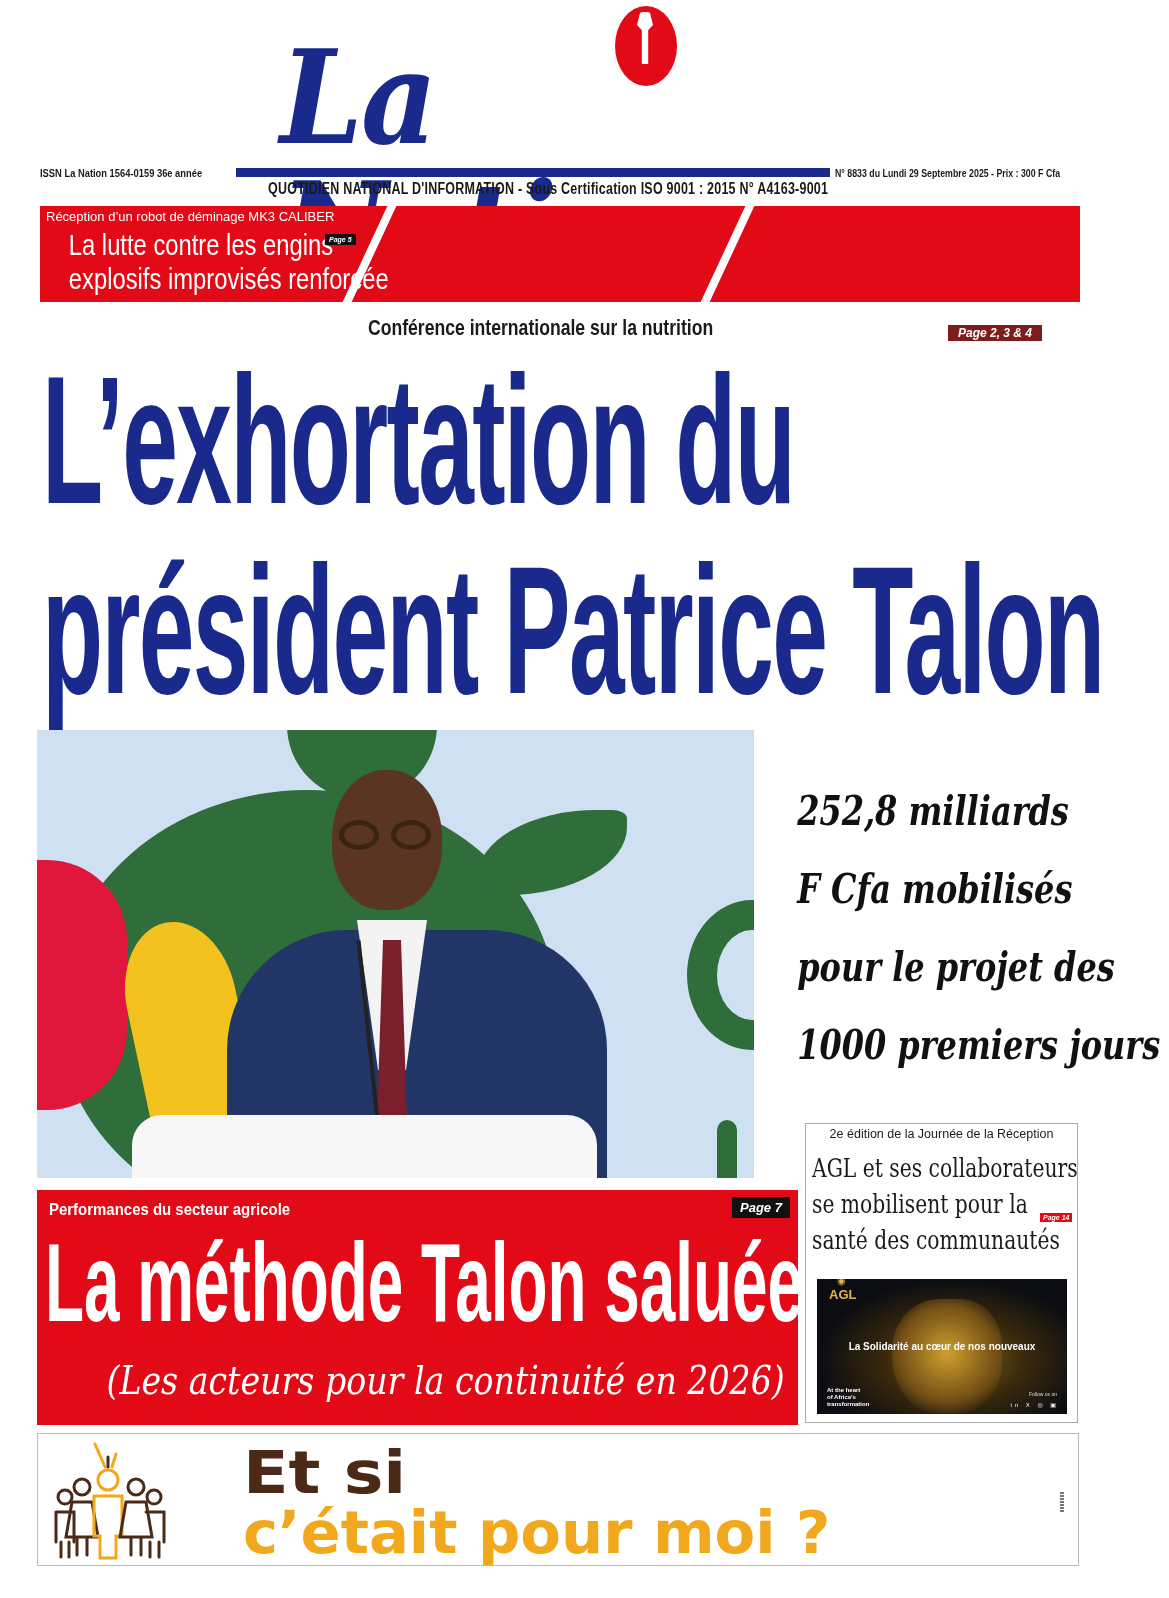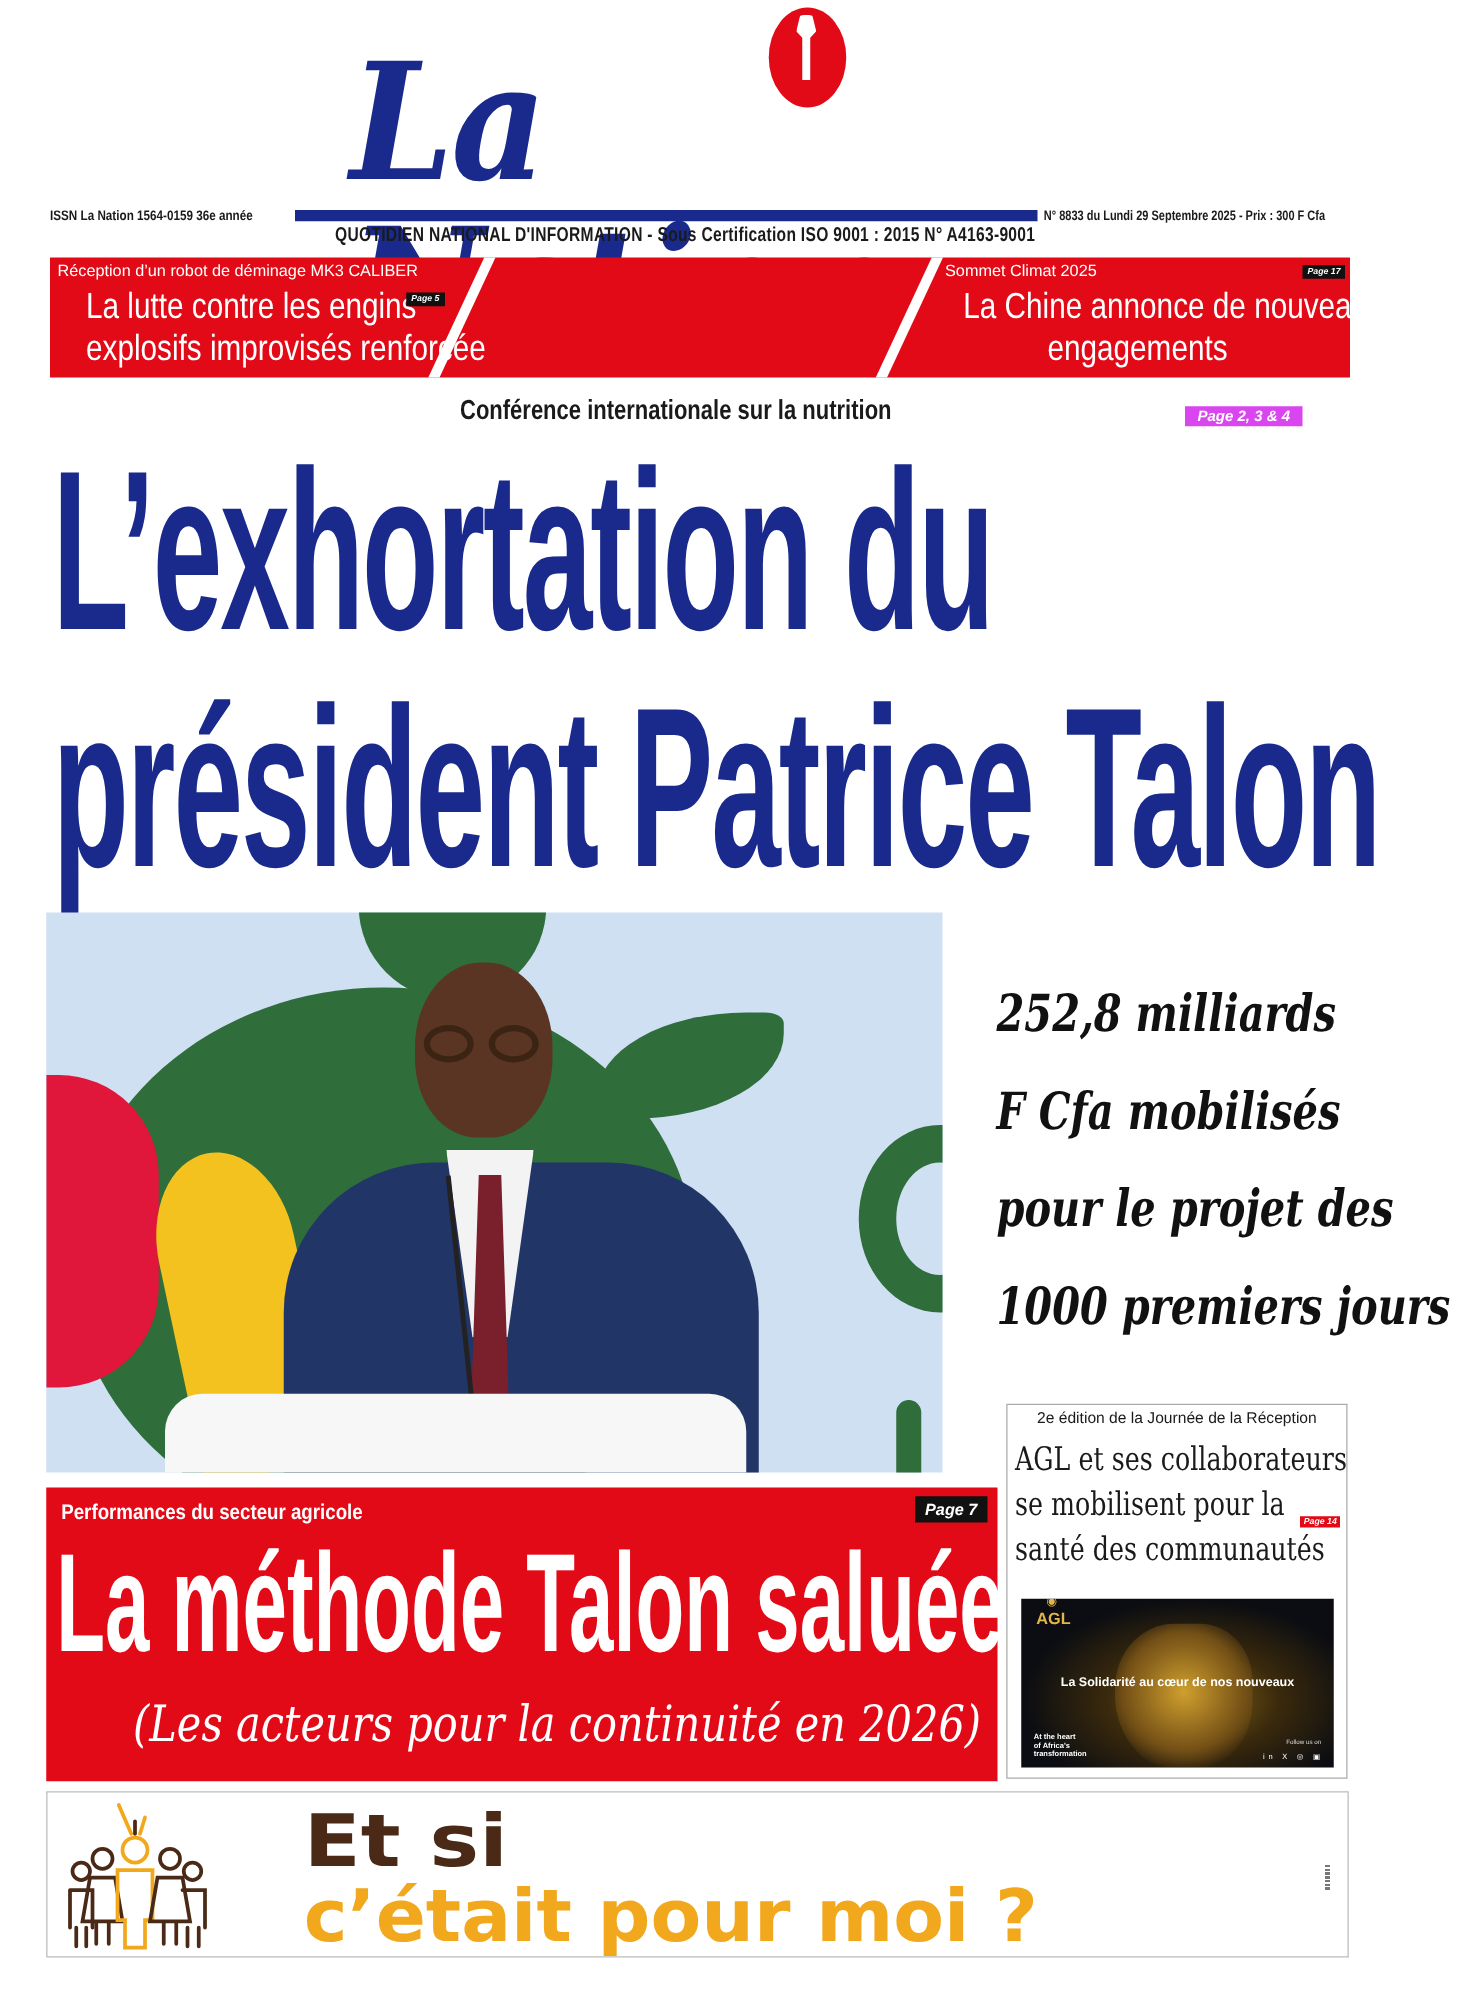--- a/index.html
+++ b/index.html
@@ -33,21 +33,21 @@
   .teasers { position: absolute; left: 40px; top: 206px; width: 1040px; height: 96px; }
   .teaser-bg { position: absolute; inset: 0; background: #e20a17; }
   .teaser-split { position: absolute; top: 0; width: 9px; height: 96px; background: #fff; transform: skewX(-25deg); }
   .teaser { position: absolute; top: 0; height: 120px; color: #fff; }
   .teaser .kicker { position: absolute; top: 3px; font-size: 13px; white-space: nowrap; }
   .teaser .title { position: absolute; top: 22px; width: 100%; text-align: center; font-size: 29px; line-height: 34px; white-space: nowrap; transform: scaleX(0.82); }
   .page-tag { position: absolute; background: #111; color: #fff; font-size: 7px; font-weight: bold; font-style: italic; padding: 2px 4px; }
 
   
   .lead-kicker { position: absolute; left: 368px; top: 315px; font-size: 22px; font-weight: bold; white-space: nowrap; transform: scaleX(0.8); transform-origin: left; }
-  .lead-page { position: absolute; left: 948px; top: 325px; background: #d946ef; color: #fff; font-size: 12px; font-weight: bold; font-style: italic; padding: 1px 10px; }
+  .lead-page { position: absolute; left: 948px; top: 325px; background: #7f1d1d; color: #fff; font-size: 12px; font-weight: bold; font-style: italic; padding: 1px 10px; }
   .headline { position: absolute; left: 42px; top: 345px; width: 1300px; color: #1a2a8c; font-weight: bold; font-family: "Liberation Sans", sans-serif; font-size: 182px; line-height: 190px; white-space: nowrap; transform: scaleX(0.55); transform-origin: left top; letter-spacing: -3px; }
 
   
   .photo { position: absolute; left: 37px; top: 730px; width: 717px; height: 448px; overflow: hidden; background: #cfe0f3; }
   .ph-red { position: absolute; left: 0; top: 130px; width: 90px; height: 250px; background: #e0163a; border-radius: 0 80px 80px 0; }
   .ph-green { position: absolute; left: 20px; top: 60px; width: 500px; height: 440px; background: #2f6d3b; border-radius: 50%; }
   .ph-yellow { position: absolute; left: 100px; top: 190px; width: 110px; height: 260px; background: #f4c21f; border-radius: 50% 50% 0 0 / 30% 30% 0 0; transform: rotate(-12deg); }
   .ph-leaf1 { position: absolute; left: 250px; top: -40px; width: 150px; height: 110px; background: #2f6d3b; border-radius: 0 0 80px 80px; }
   .ph-leaf2 { position: absolute; left: 440px; top: 80px; width: 150px; height: 85px; background: #2f6d3b; border-radius: 80% 10% 80% 10%; }
   .ph-c { position: absolute; left: 650px; top: 170px; width: 130px; height: 150px; border: 30px solid #2f6d3b; border-radius: 50%; }
@@ -119,28 +119,20 @@
   <div class="teaser" style="left:0;width:320px;">
     <div class="kicker" style="left:6px;">Réception d’un robot de déminage MK3 CALIBER</div>
     <div class="title">
       <div>La lutte contre les engins</div>
       <div>explosifs improvisés renforcée</div>
     </div>
     <div class="page-tag" style="left:285px;top:28px;">Page 5</div>
   </div>
 
 
-  <div class="teaser" style="left:700px;width:340px;">
-    <div class="kicker" style="left:16px;">Sommet Climat 2025</div>
-    <div class="title">
-      <div>La Chine annonce de nouveaux</div>
-      <div>engagements</div>
-    </div>
-    <div class="page-tag" style="left:302px;top:6px;">Page 17</div>
-  </div>
 </section>
 
 <div class="lead-kicker">Conférence internationale sur la nutrition</div>
 <div class="lead-page">Page 2, 3 &amp; 4</div>
 <h1 class="headline">
   <div>L’exhortation du</div>
   <div>président Patrice Talon</div>
 </h1>
 
 <div class="photo" title="President Patrice Talon speaking at a podium">

